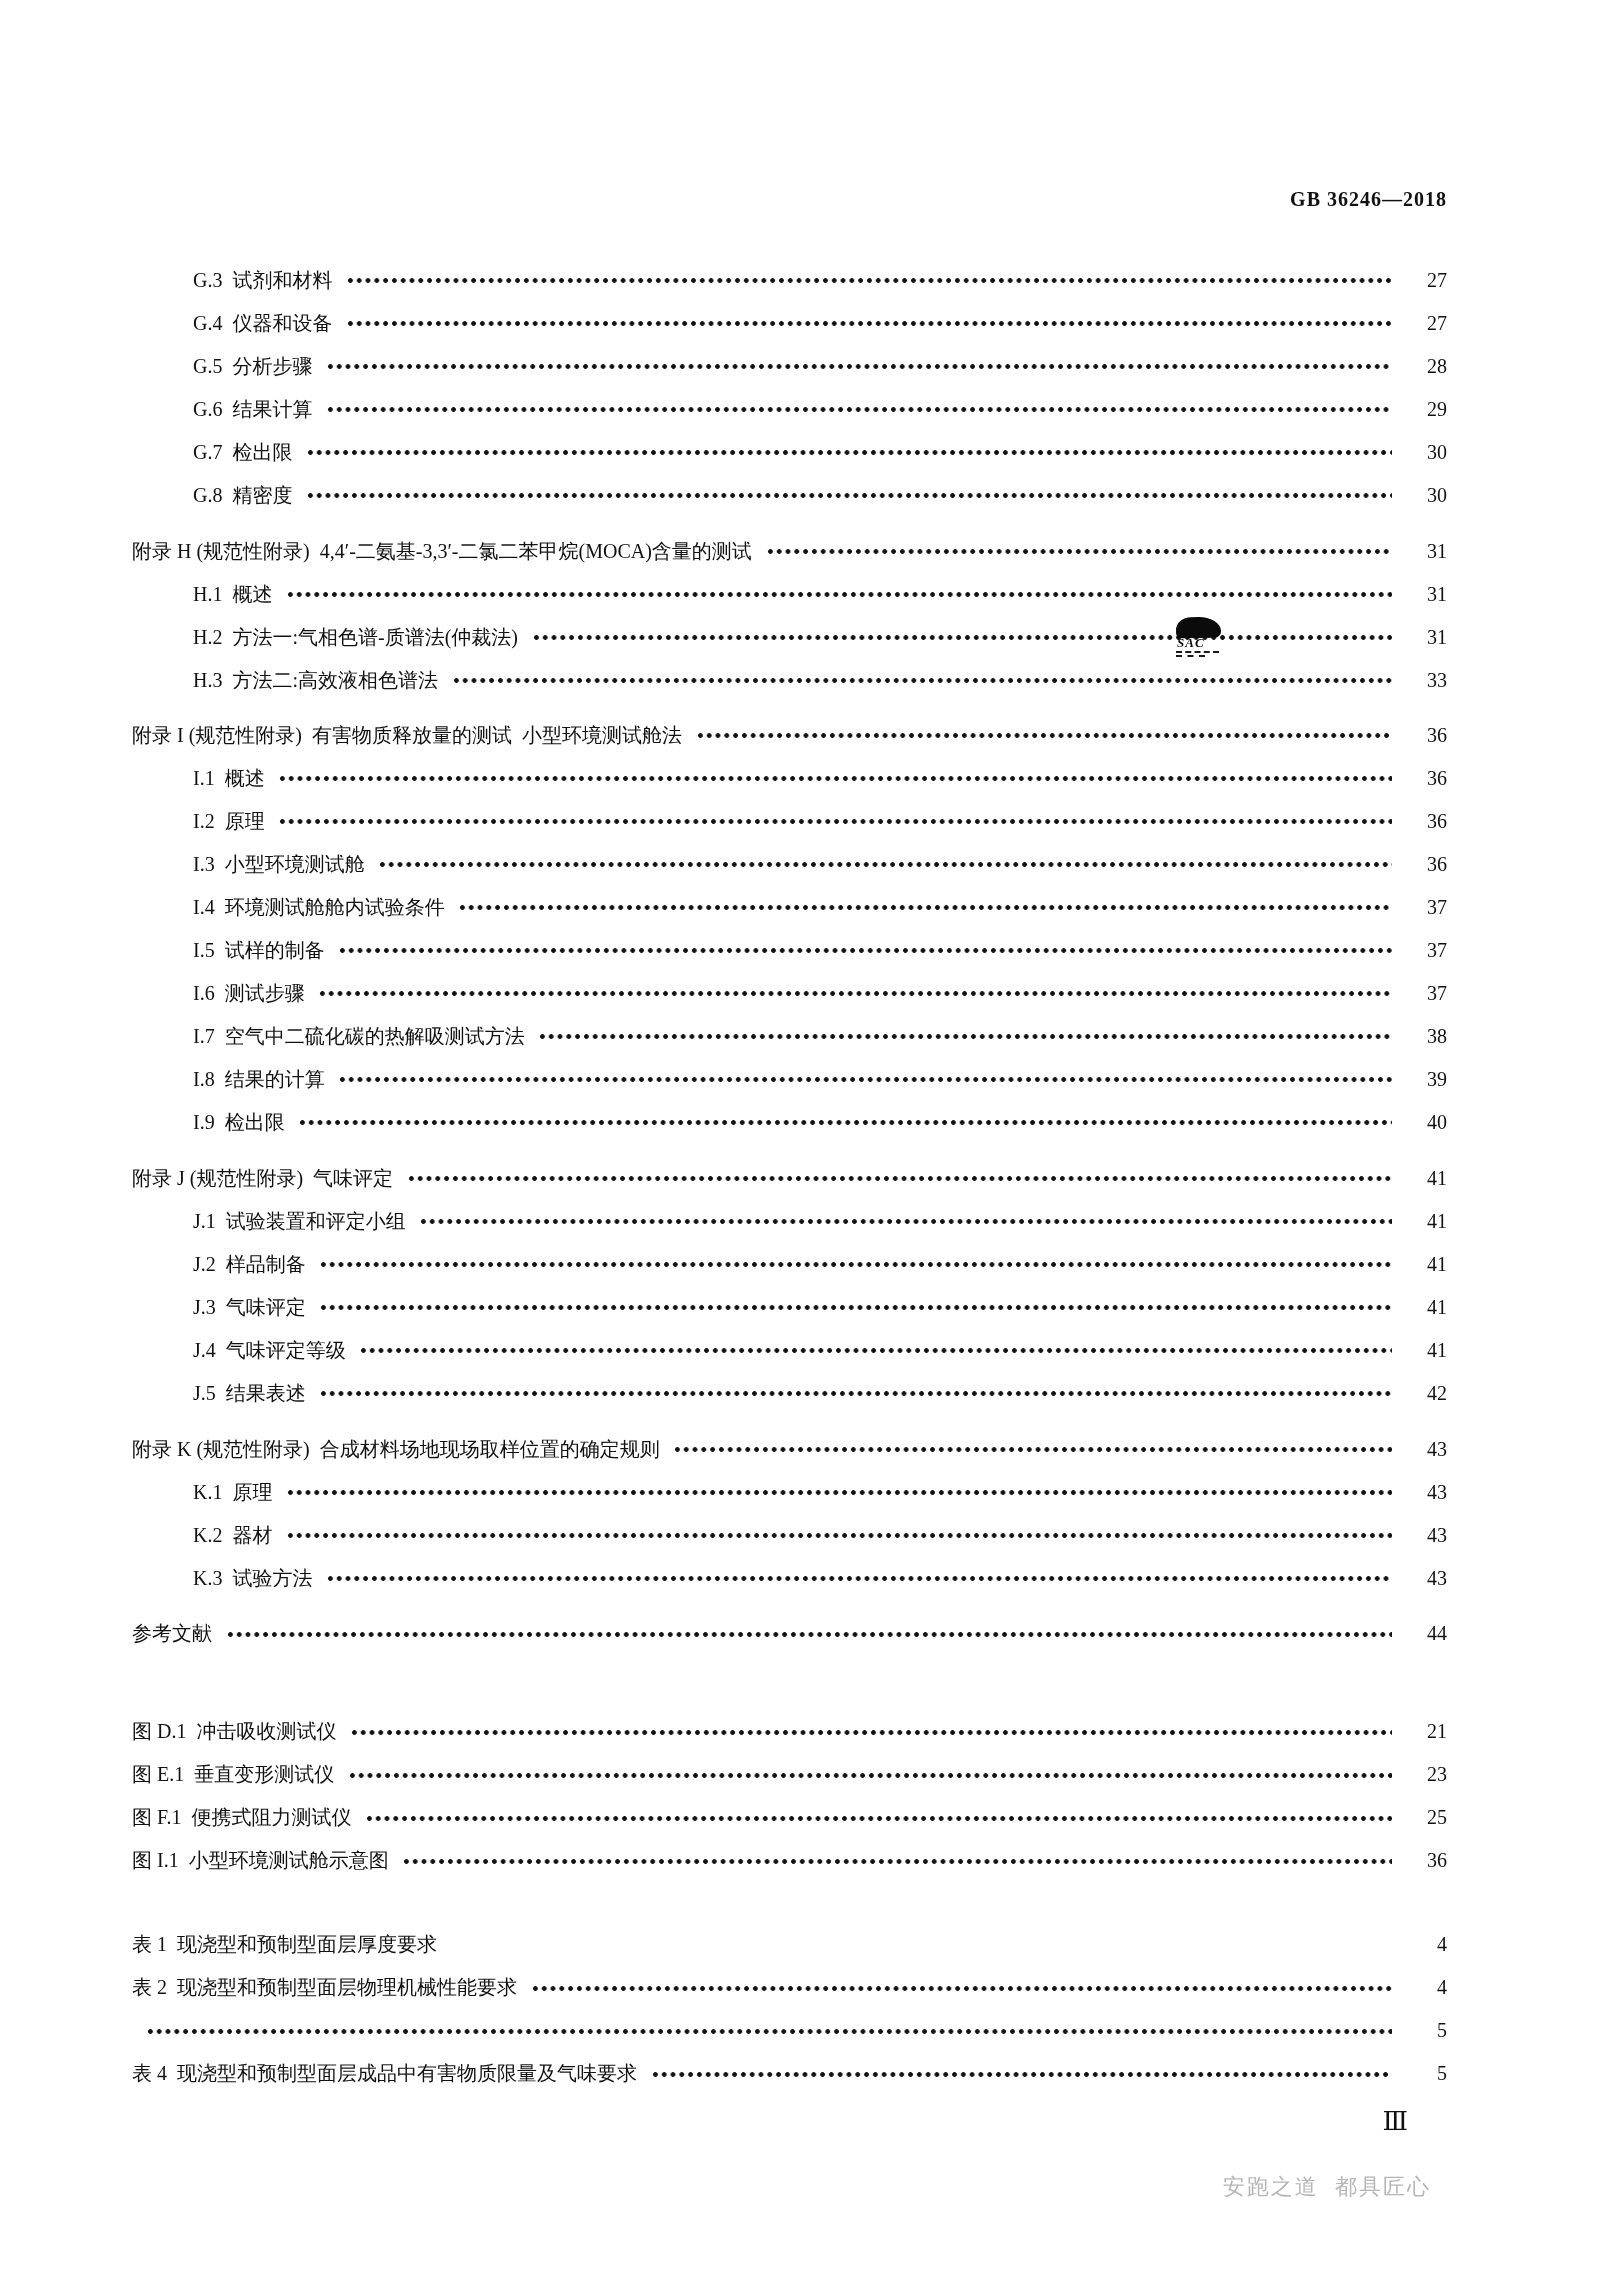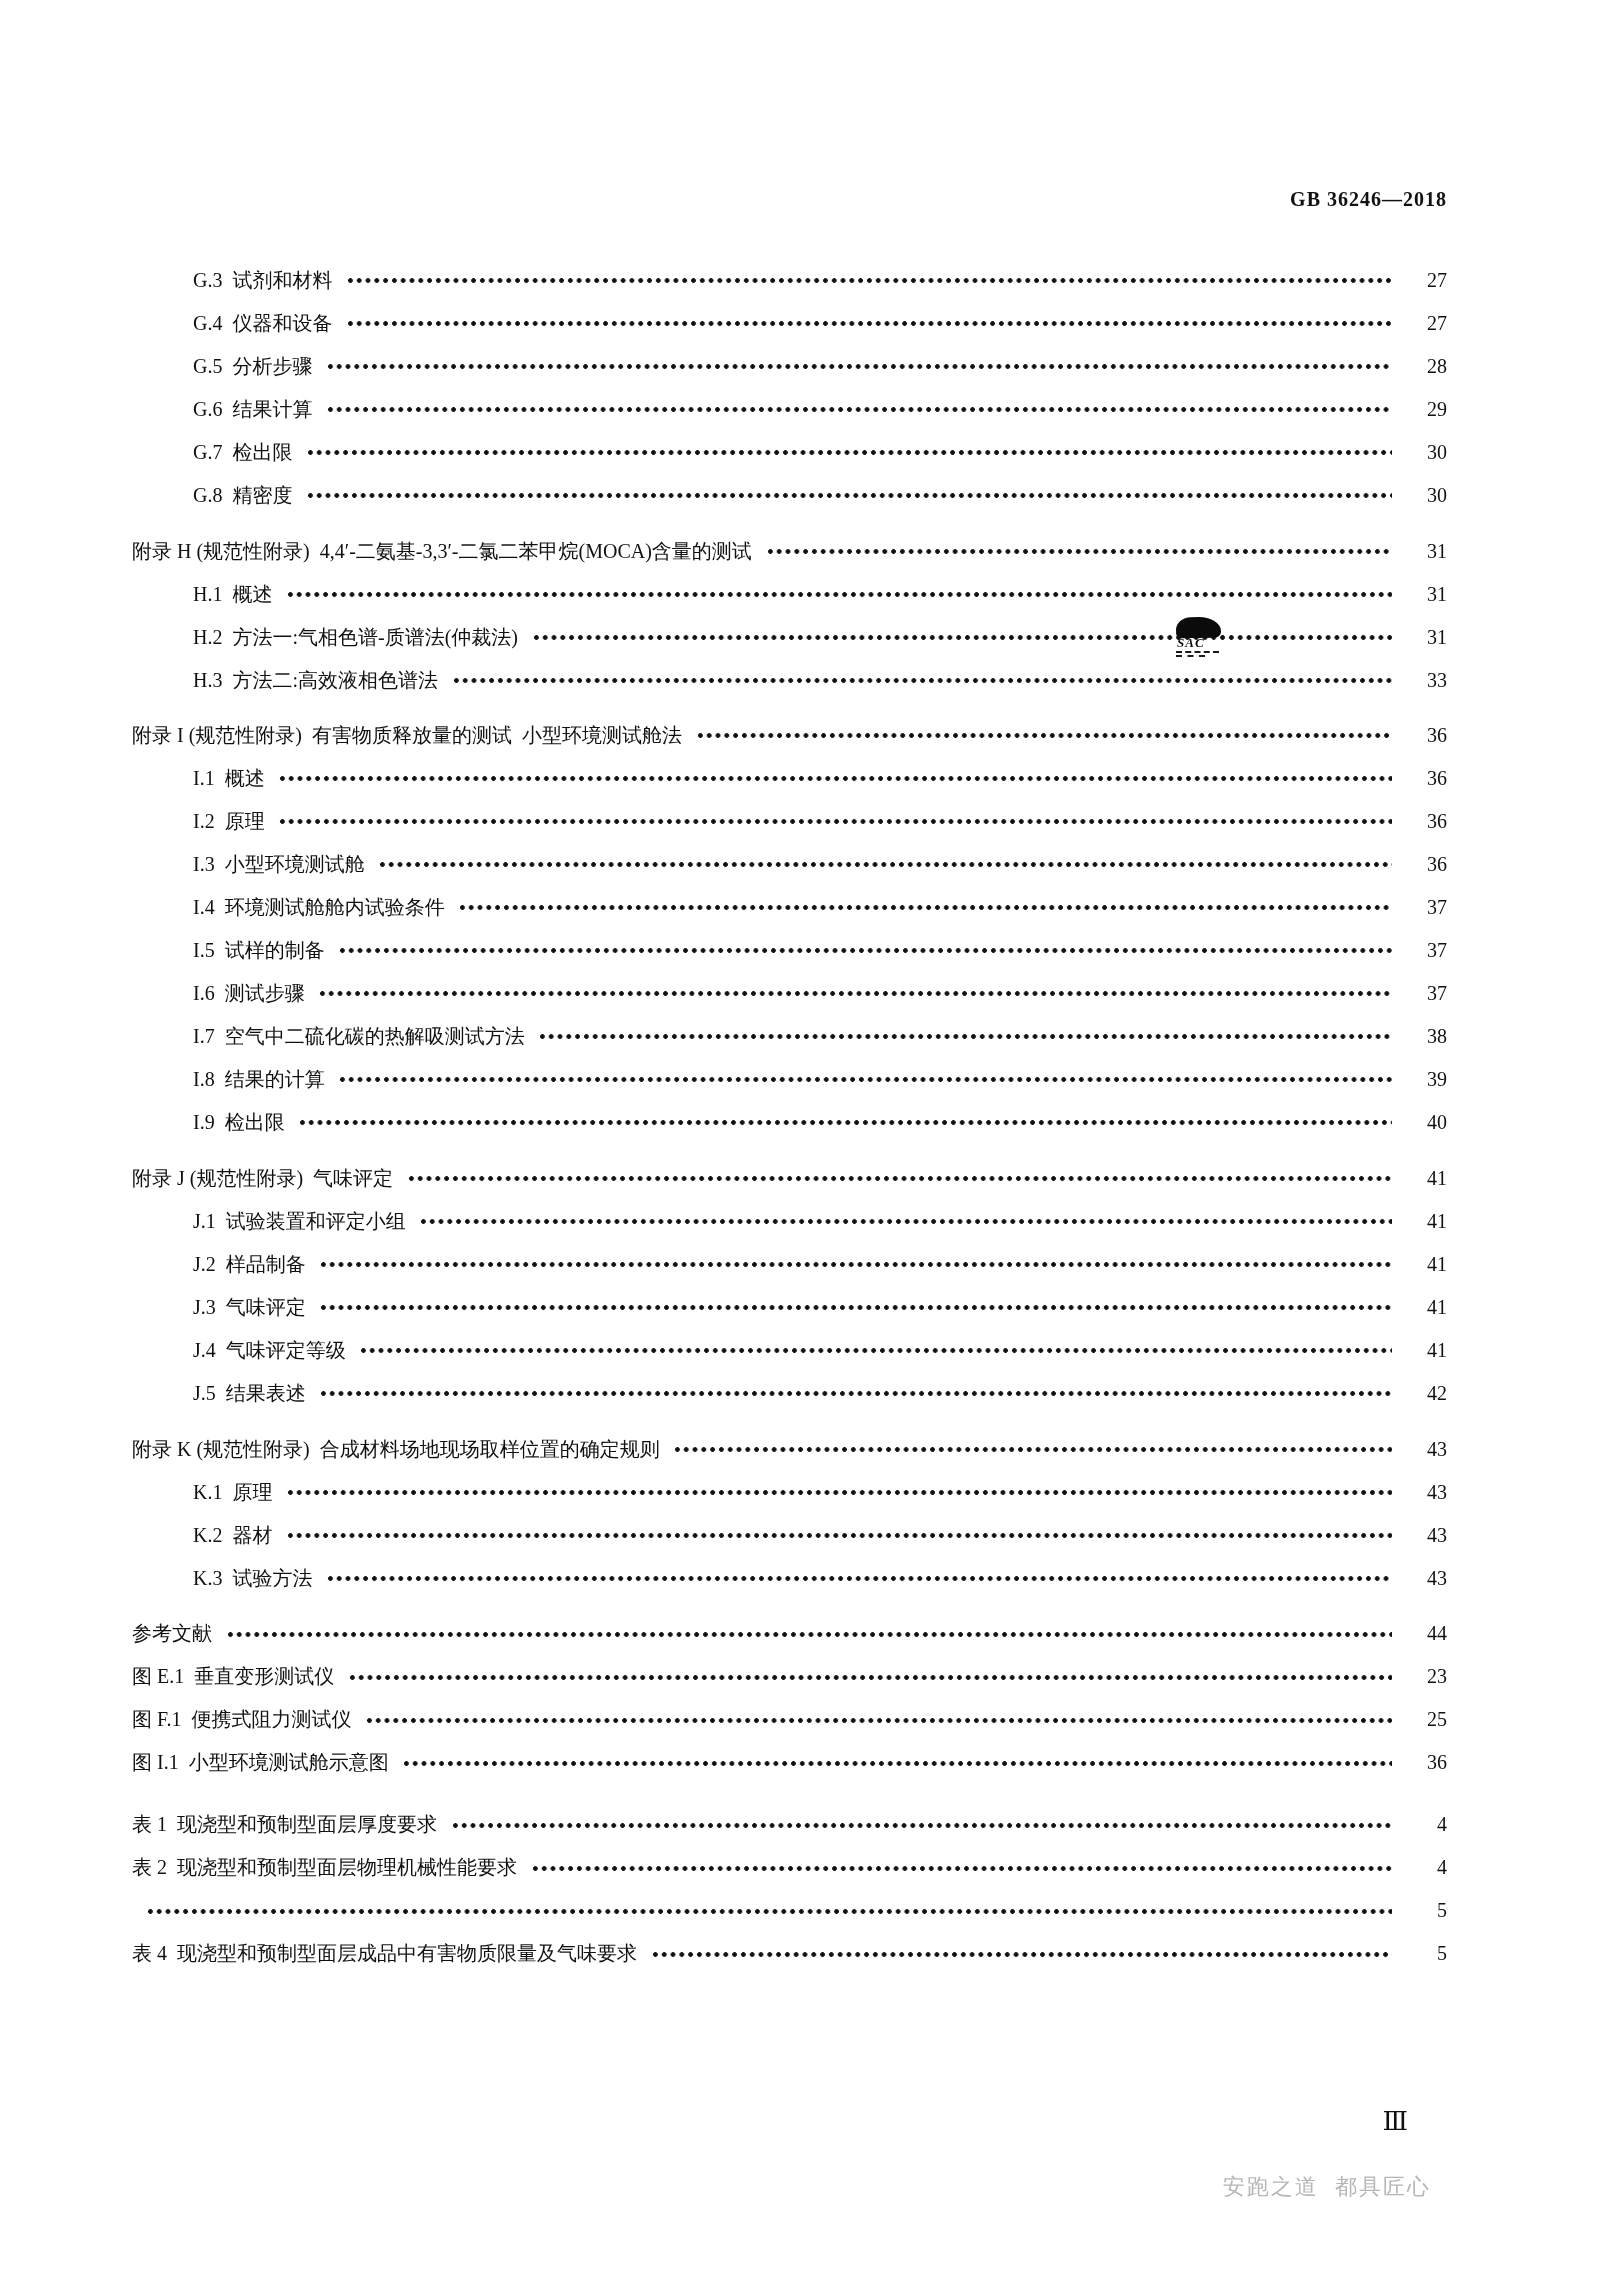--- a/index.html
+++ b/index.html
@@ -21,21 +21,21 @@
   .row .label { flex:0 0 auto; }
   .row .leader {
     flex:1 1 auto; margin:0 9.8px 0 13.7px;
     background-image:radial-gradient(circle, #111 2px, transparent 2.6px);
     background-size:8.8px 8.8px; background-repeat:repeat-x; background-position:left center;
   }
   .row .pagenum { flex:0 0 auto; min-width:45px; text-align:right; }
   .lvl2 { padding-left:61px; }
   .gap-section { margin-top:12.7px; }
   .gap-figures { margin-top:55px; }
-  .gap-tables  { margin-top:19px; }
+  .gap-tables  { margin-top:41px;align-items:center; }
   .folio {
     position:absolute; top:2100px; left:132px; width:1315px; box-sizing:border-box;
     text-align:right; padding-right:39px; font-size:26.5px; line-height:43px;
   }
   .watermark {
     position:absolute; top:2172px; right:190px;
     font-family:"Liberation Sans","DejaVu Sans",sans-serif;
     font-size:22px; color:#b6b6b6; letter-spacing:2px; white-space:pre;
   }
   .stamp { position:absolute; left:1176px; top:617px; width:51px; height:49px; }
@@ -208,20 +208,25 @@
     </div>
       <div class="row lvl2">
       <span class="label">K.3  试验方法</span>
       <span class="leader"></span>
       <span class="pagenum">43</span>
     </div>
       <div class="row lvl1 gap-section">
       <span class="label">参考文献</span>
       <span class="leader"></span>
       <span class="pagenum">44</span>
+    </div>
+      <div class="row lvl1 gap-figures">
+      <span class="label">图 D.1  冲击吸收测试仪</span>
+      <span class="leader"></span>
+      <span class="pagenum">21</span>
     </div>
       <div class="row lvl1">
       <span class="label">图 E.1  垂直变形测试仪</span>
       <span class="leader"></span>
       <span class="pagenum">23</span>
     </div>
       <div class="row lvl1">
       <span class="label">图 F.1  便携式阻力测试仪</span>
       <span class="leader"></span>
       <span class="pagenum">25</span>

